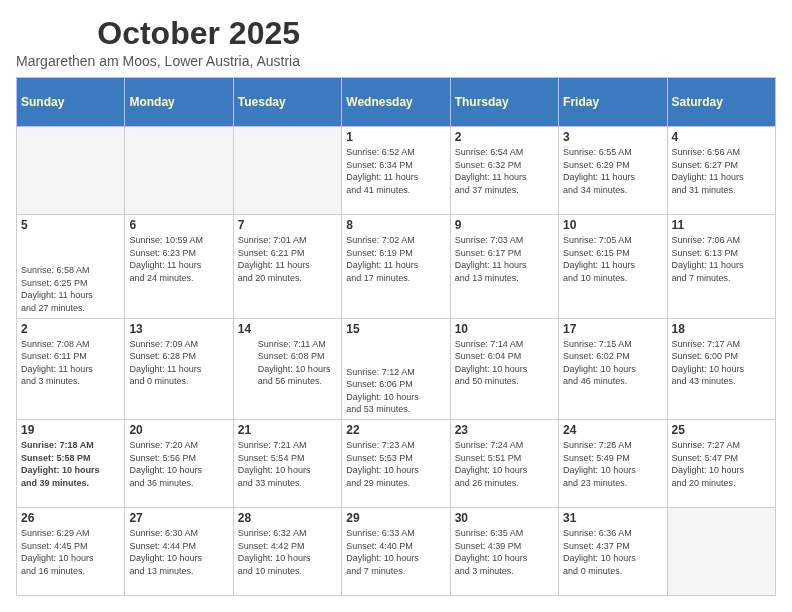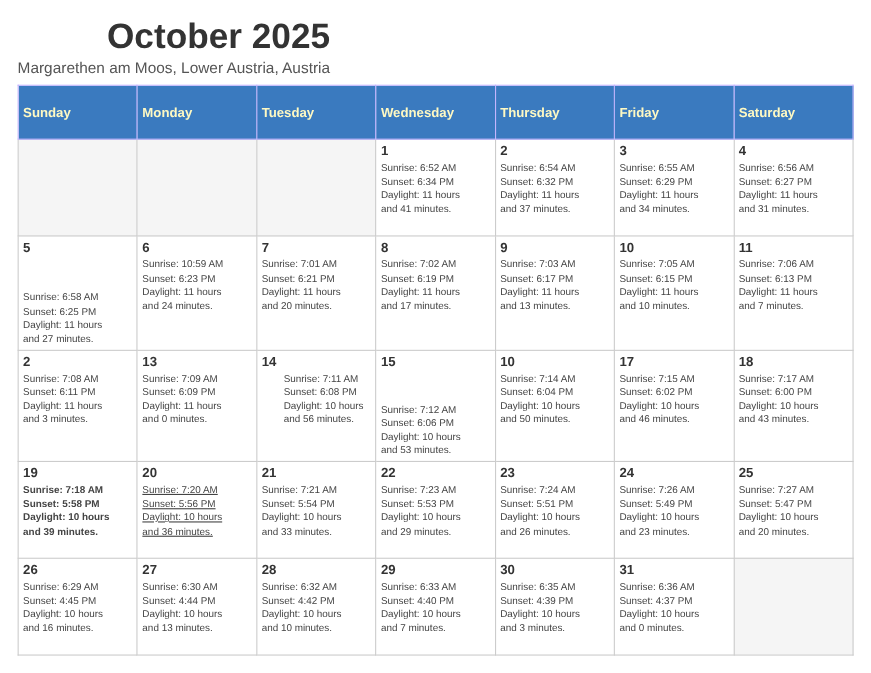--- a/index.html
+++ b/index.html
@@ -198,21 +198,21 @@
         <td>
           <div class="day-number">2</div>
           <div class="day-info" style="white-space: pre-line;">Sunrise: 7:08 AM
 Sunset: 6:11 PM
 Daylight: 11 hours
 and 3 minutes.</div>
         </td>
         <td>
           <div class="day-number">13</div>
           <div class="day-info" style="white-space: pre-line;">Sunrise: 7:09 AM
-Sunset: 6:09 PM
+Sunset: 6:28 PM
 Daylight: 11 hours
 and 0 minutes.</div>
         </td>
         <td>
           <div class="day-number">14</div>
           <div class="day-info" style="white-space: pre-line; margin-left: 20px;">Sunrise: 7:11 AM
 Sunset: 6:08 PM
 Daylight: 10 hours
 and 56 minutes.</div>
         </td>
@@ -248,21 +248,21 @@
       <tr>
         <td>
           <div class="day-number">19</div>
           <div class="day-info" style="white-space: pre-line; font-weight: bold;">Sunrise: 7:18 AM
 Sunset: 5:58 PM
 Daylight: 10 hours
 and 39 minutes.</div>
         </td>
         <td>
           <div class="day-number">20</div>
-          <div class="day-info" style="white-space: pre-line; text-decoration: underline;">Sunrise: 7:20 AM
+          <div class="day-info" style="white-space: pre-line;">Sunrise: 7:20 AM
 Sunset: 5:56 PM
 Daylight: 10 hours
 and 36 minutes.</div>
         </td>
         <td>
           <div class="day-number">21</div>
           <div class="day-info" style="white-space: pre-line;">Sunrise: 7:21 AM
 Sunset: 5:54 PM
 Daylight: 10 hours
 and 33 minutes.</div>

